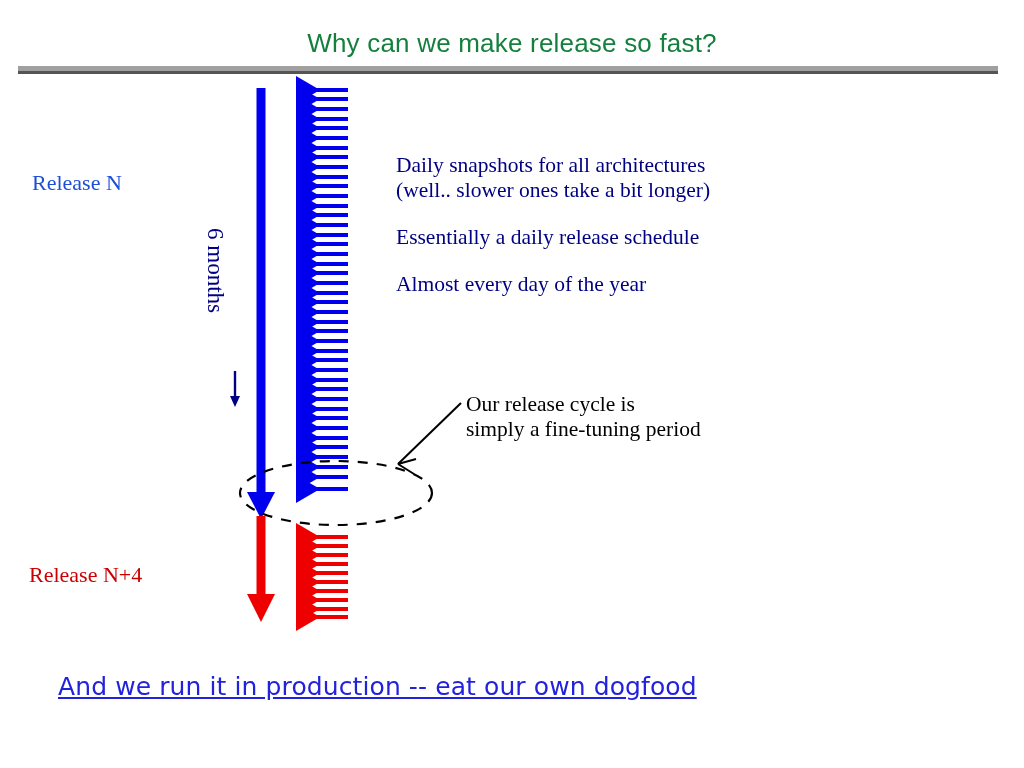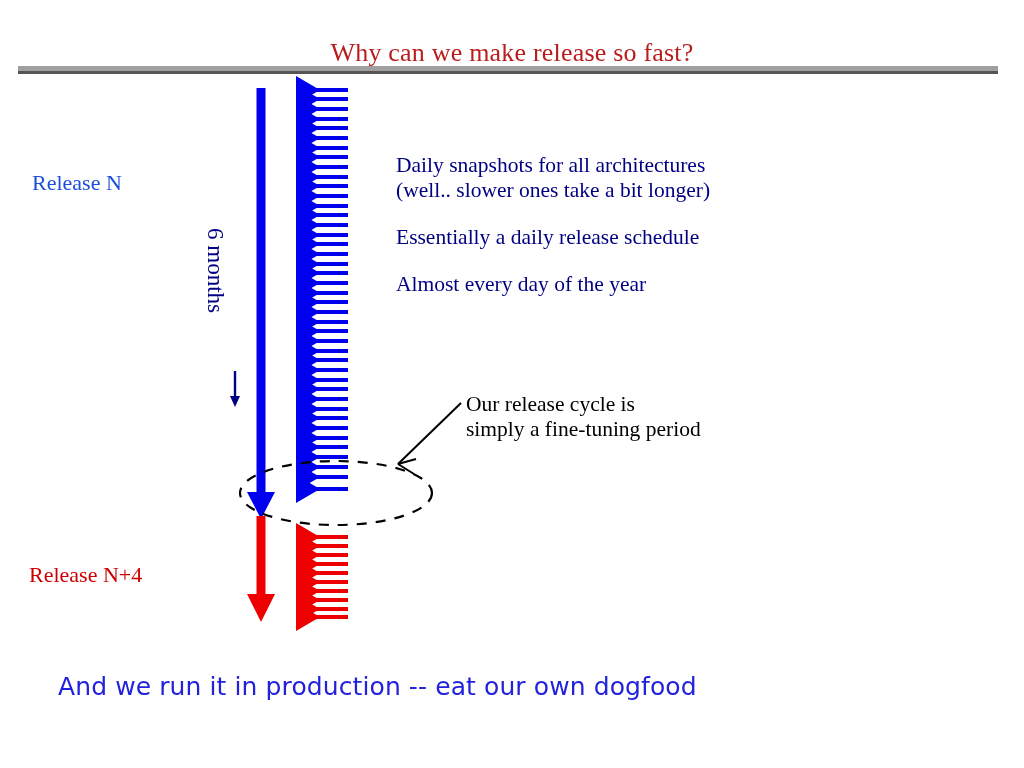--- a/index.html
+++ b/index.html
@@ -18,27 +18,27 @@
     position: absolute;
     left: 0; top: 0;
     width: 1024px;
     height: 768px;
     background: #ffffff;
   }
   
   #title {
     position: absolute;
     left: 0;
-    top: 38px;
+    top: 28px;
     width: 1024px;
     text-align: center;
-    font-family: Liberation Serif, serif;
+    font-family: Liberation Sans, sans-serif;
     font-size: 26px;
     font-weight: normal;
-    color: #b91c1c;
+    color: #15803d;
     letter-spacing: 0.2px;
     white-space: nowrap;
   }
   
   #divider {
     position: absolute;
     left: 18px;
     top: 66px;
     width: 980px;
     height: 8px;
@@ -117,20 +117,21 @@
   
   #slogan {
     position: absolute;
     left: 58px;
     top: 672px;
     font-family: "DejaVu Sans", sans-serif;
     font-size: 25px;
     color: #2222dd;
     white-space: nowrap;
     letter-spacing: 0.1px;
+    text-decoration: underline;
   }
   
   #diagram {
     position: absolute;
     left: 0; top: 0;
     width: 1024px;
     height: 768px;
   }
 </style>
 </head>

